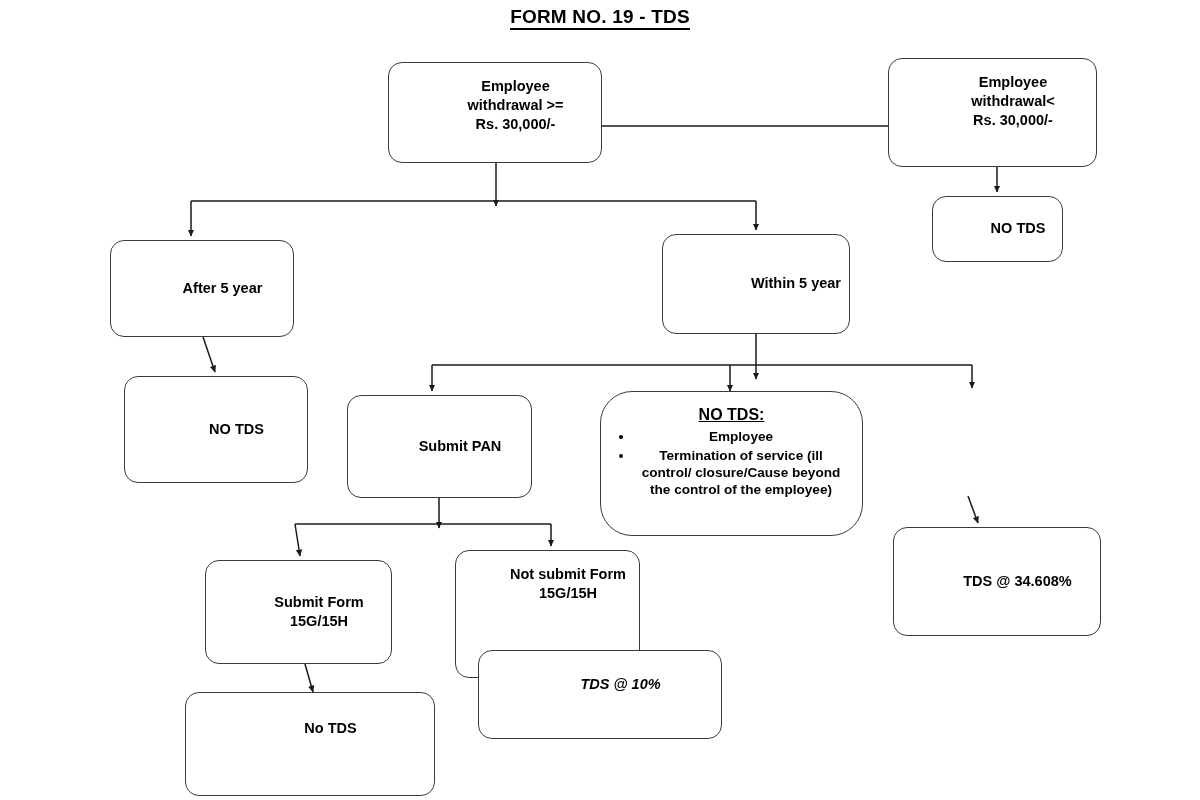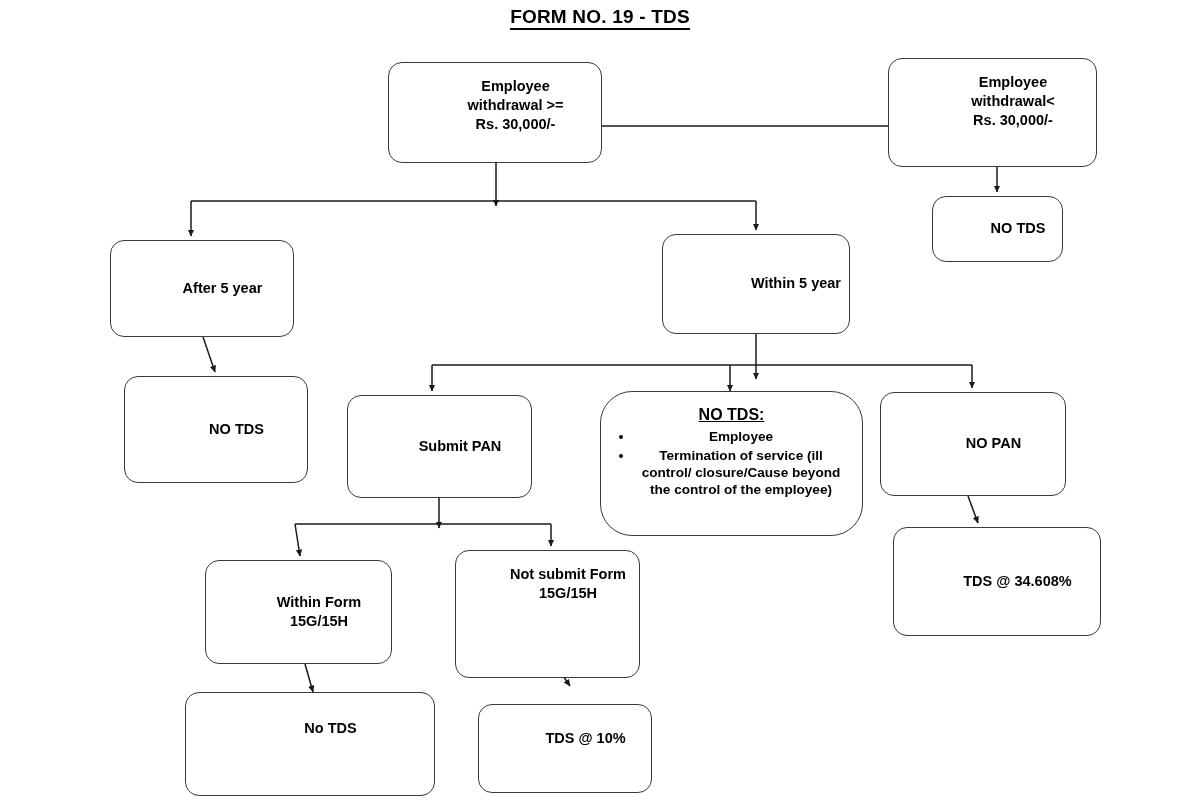--- a/index.html
+++ b/index.html
@@ -169,39 +169,36 @@
   </div>
 
   <div class="node listbox" style="left:600px; top:391px; width:263px; height:145px;">
     <span class="lb-head">NO TDS:</span>
     <ul>
       <li>Employee</li>
       <li>Termination of service (ill control/ closure/Cause beyond the control of the employee)</li>
     </ul>
   </div>
 
-  <div class="node center" style="left:880px; top:392px; width:186px; height:104px;">
-    <span class="txt">NO PAN</span>
-  </div>
 
   <div class="node center" style="left:893px; top:527px; width:208px; height:109px;">
     <span class="txt">TDS @ 34.608%</span>
   </div>
 
   <div class="node center" style="left:205px; top:560px; width:187px; height:104px;">
-    <span class="txt">Within Form
+    <span class="txt">Submit Form
 15G/15H</span>
   </div>
 
   <div class="node top" style="left:455px; top:550px; width:185px; height:128px;">
     <span class="txt">Not submit Form
 15G/15H</span>
   </div>
 
   <div class="node top" style="left:185px; top:692px; width:250px; height:104px;">
     <span class="txt" style="padding-top:26px;">No TDS</span>
   </div>
 
-  <div class="node top" style="left:478px; top:704px; width:174px; height:89px;">
+  <div class="node top" style="left:478px; top:650px; width:244px; height:89px;font-style:italic;">
     <span class="txt" style="padding-top:24px;">TDS @ 10%</span>
   </div>
 
 </div>
 
 </body></html>

